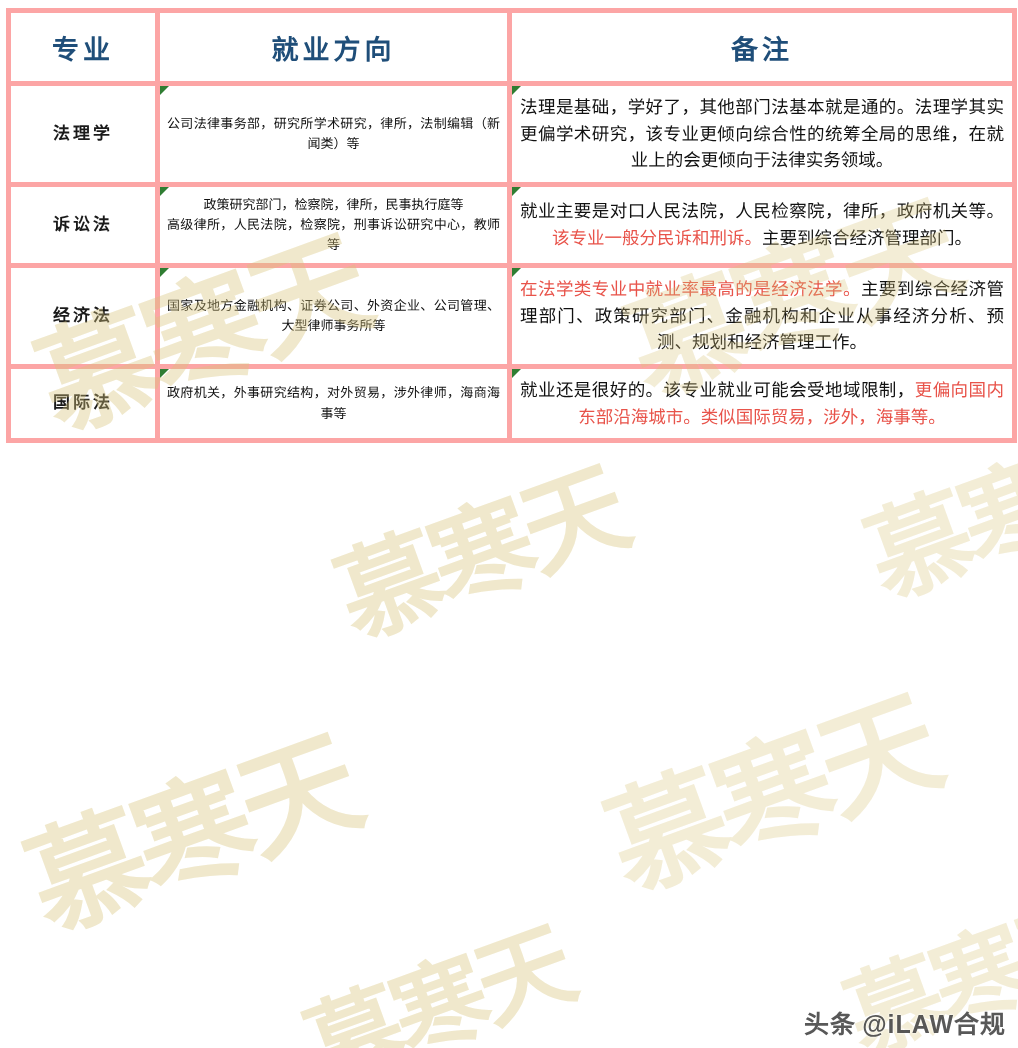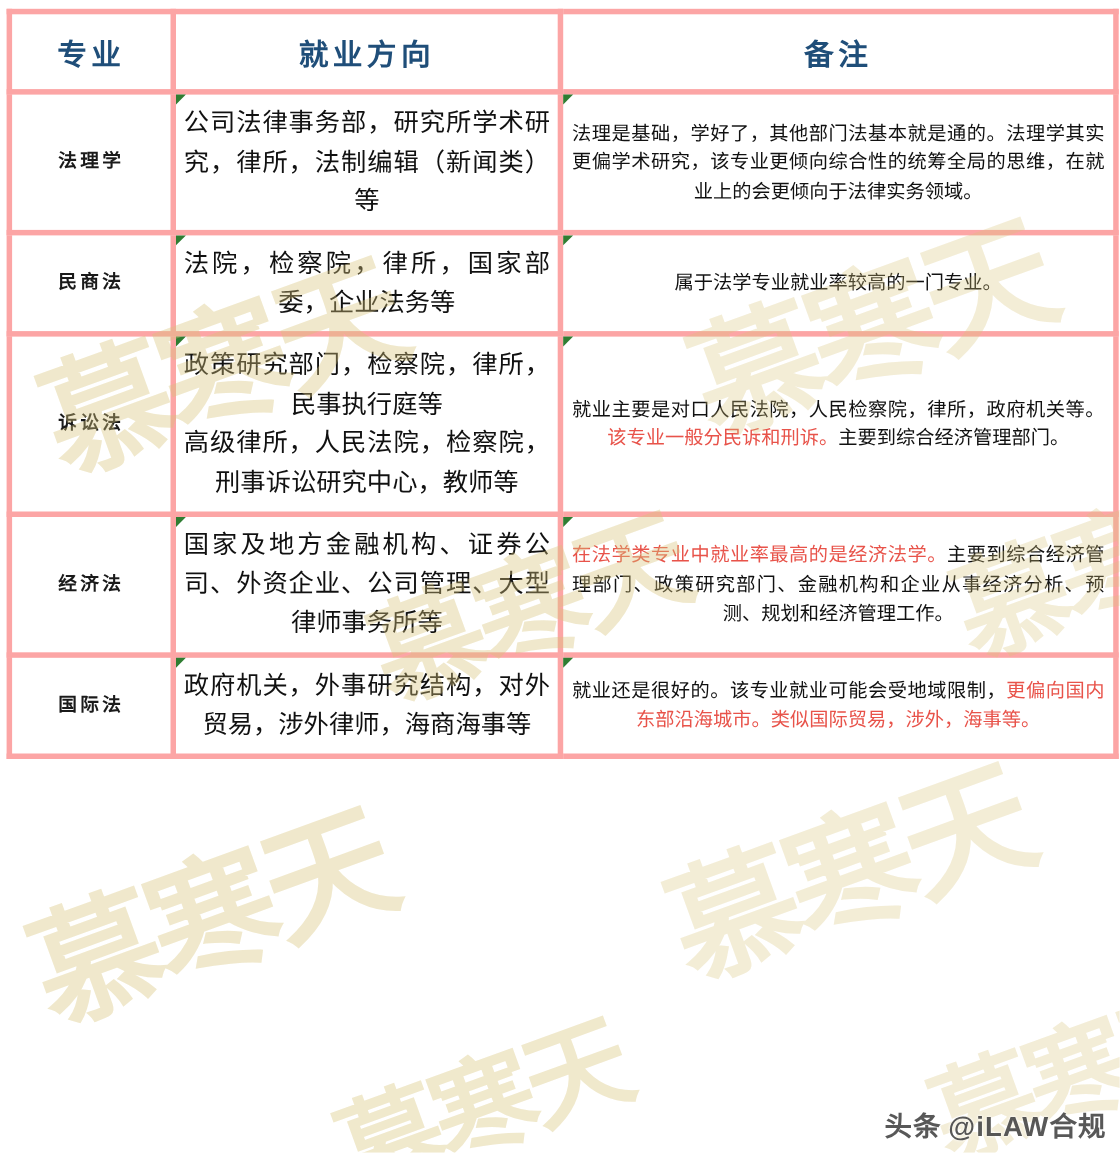--- a/index.html
+++ b/index.html
@@ -75,21 +75,21 @@
     text-align:center;
     font-size:17px;
     font-weight:700;
     color:#1a1a1a;
     letter-spacing:3px;
     line-height:1.45;
     padding:4px 2px;
   }
   td.dir-cell{
     text-align:center;
-    font-size:23px;
+    font-size:13px;
     color:#111;
     line-height:1.55;
     padding:8px 7px;
   }
   td.rem-cell{
     text-align:center;
     font-size:17.5px;
     color:#111;
     line-height:1.52;
     padding:8px 8px;
@@ -164,31 +164,20 @@
           <td class="dir-cell">
             <span class="cmt-mark"></span>
             <span class="seg just">公司法律事务部，研究所学术研究，律所，法制编辑（新闻类）等</span>
           </td>
           <td class="rem-cell">
             <span class="cmt-mark"></span>
             <span class="just"><span>法理是基础，学好了，其他部门法基本就是通的。法理学其实更偏学术研究，该专业更倾向综合性的统筹全局的思维，在就业上的会更倾向于法律实务领域。</span></span>
           </td>
         </tr>
         <tr>
-          <td class="major-cell">民商法</td>
-          <td class="dir-cell">
-            <span class="cmt-mark"></span>
-            <span class="seg just">法院，检察院，律所，国家部委，企业法务等</span>
-          </td>
-          <td class="rem-cell">
-            <span class="cmt-mark"></span>
-            <span class="just"><span>属于法学专业就业率较高的一门专业。</span></span>
-          </td>
-        </tr>
-        <tr>
           <td class="major-cell">诉讼法</td>
           <td class="dir-cell">
             <span class="cmt-mark"></span>
             <span class="seg just">政策研究部门，检察院，律所，民事执行庭等</span>
             <span class="seg just">高级律所，人民法院，检察院，刑事诉讼研究中心，教师等</span>
           </td>
           <td class="rem-cell">
             <span class="cmt-mark"></span>
             <span class="just"><span>就业主要是对口人民法院，人民检察院，律所，政府机关等。</span><span class="hl">该专业一般分民诉和刑诉。</span><span>主要到综合经济管理部门。</span></span>
           </td>

